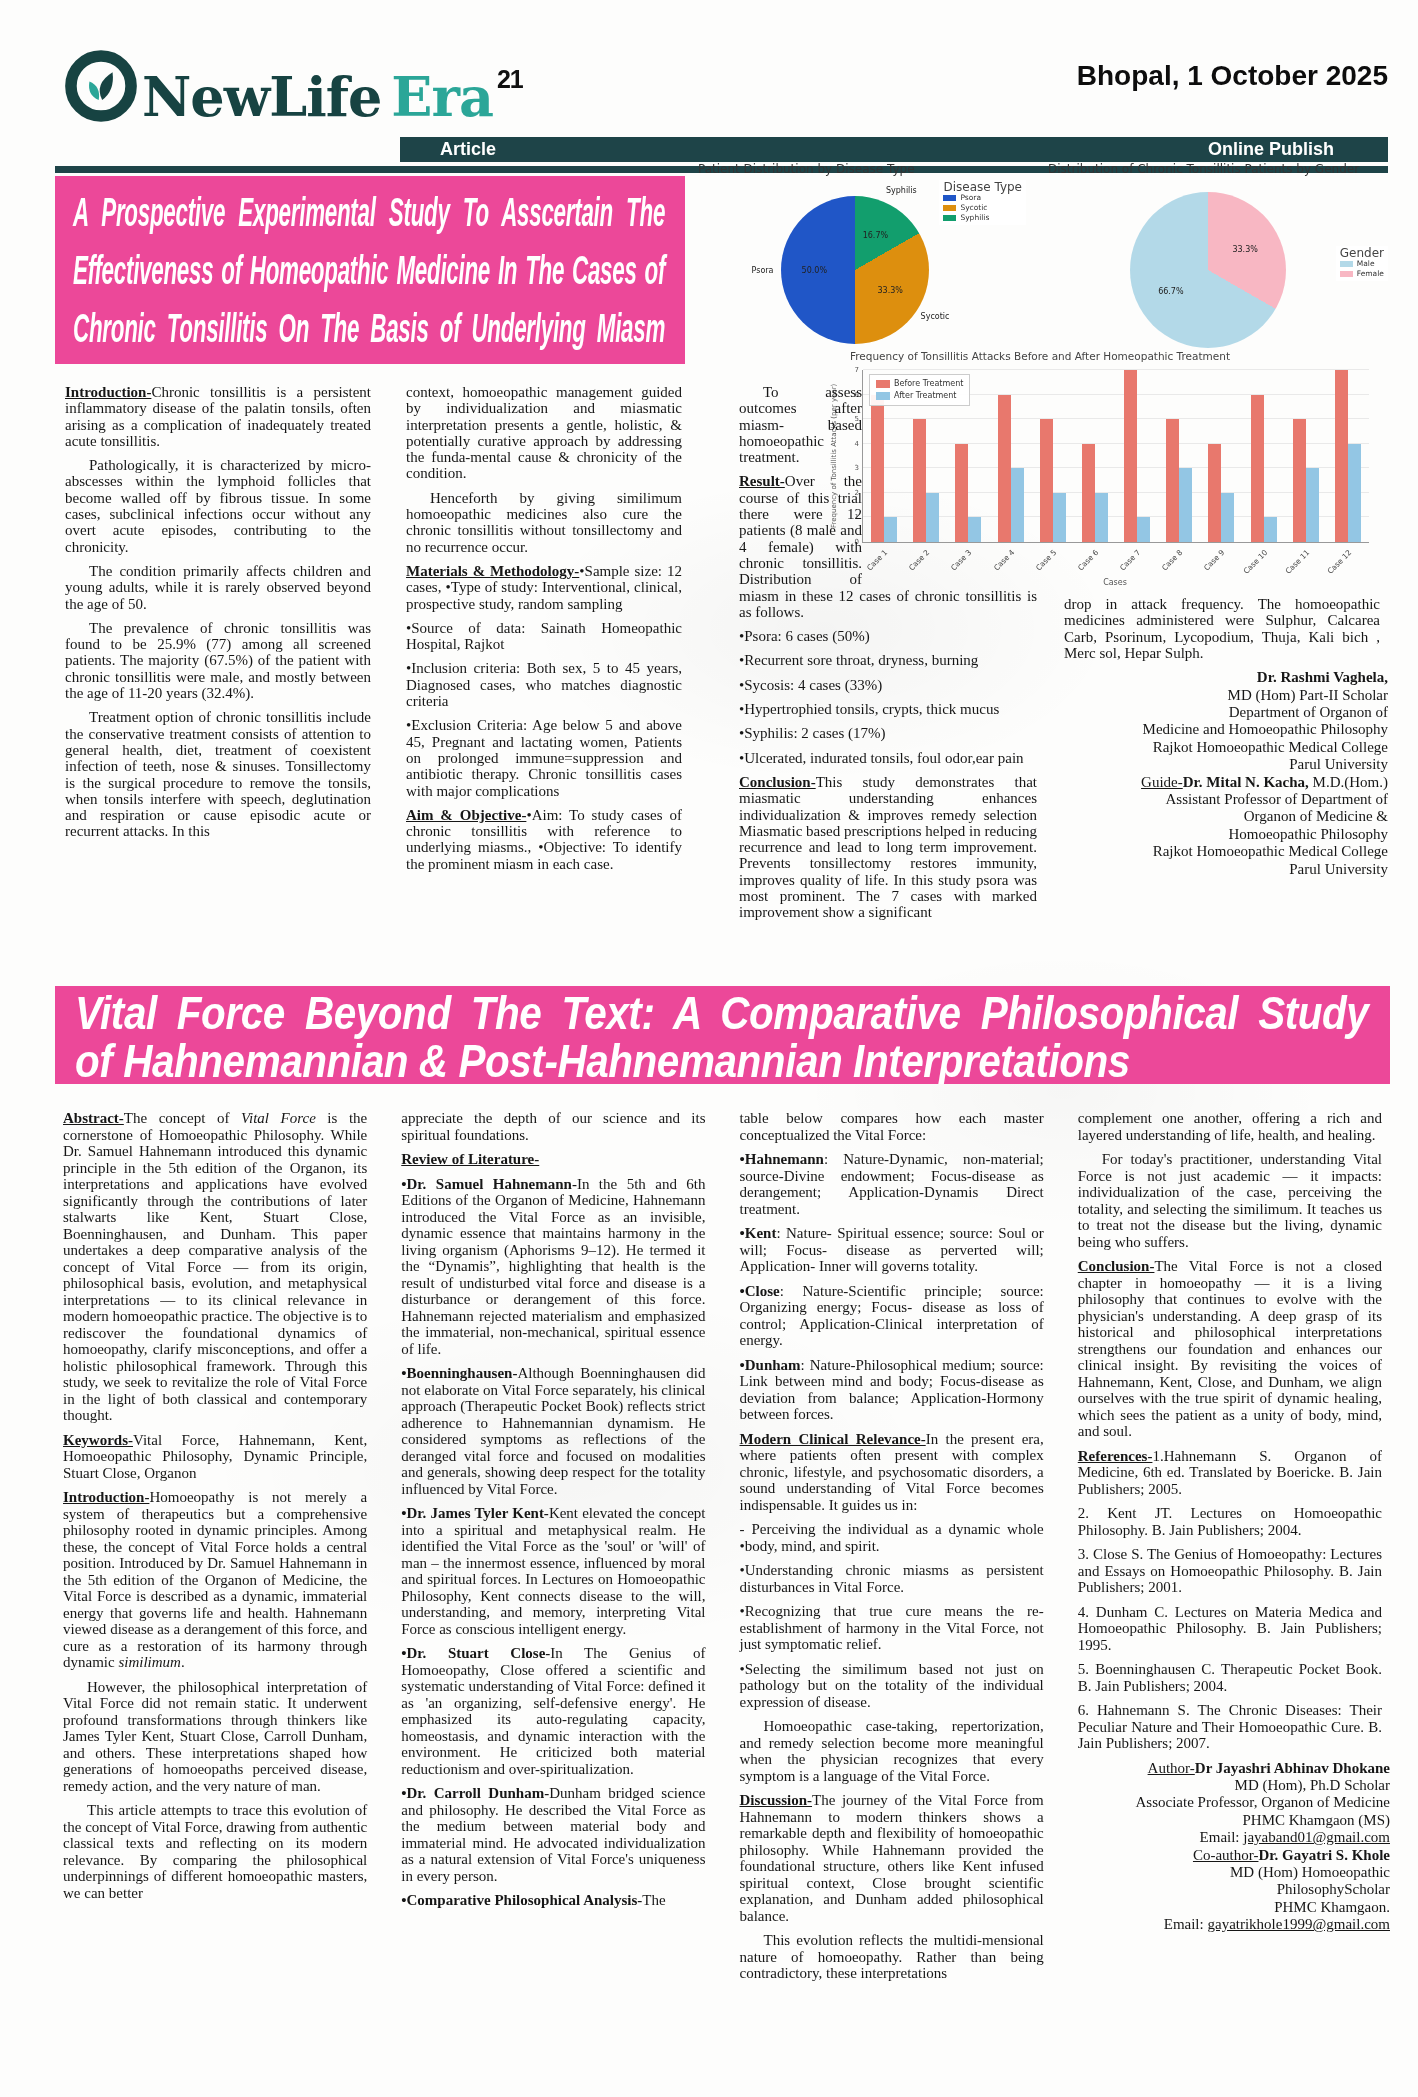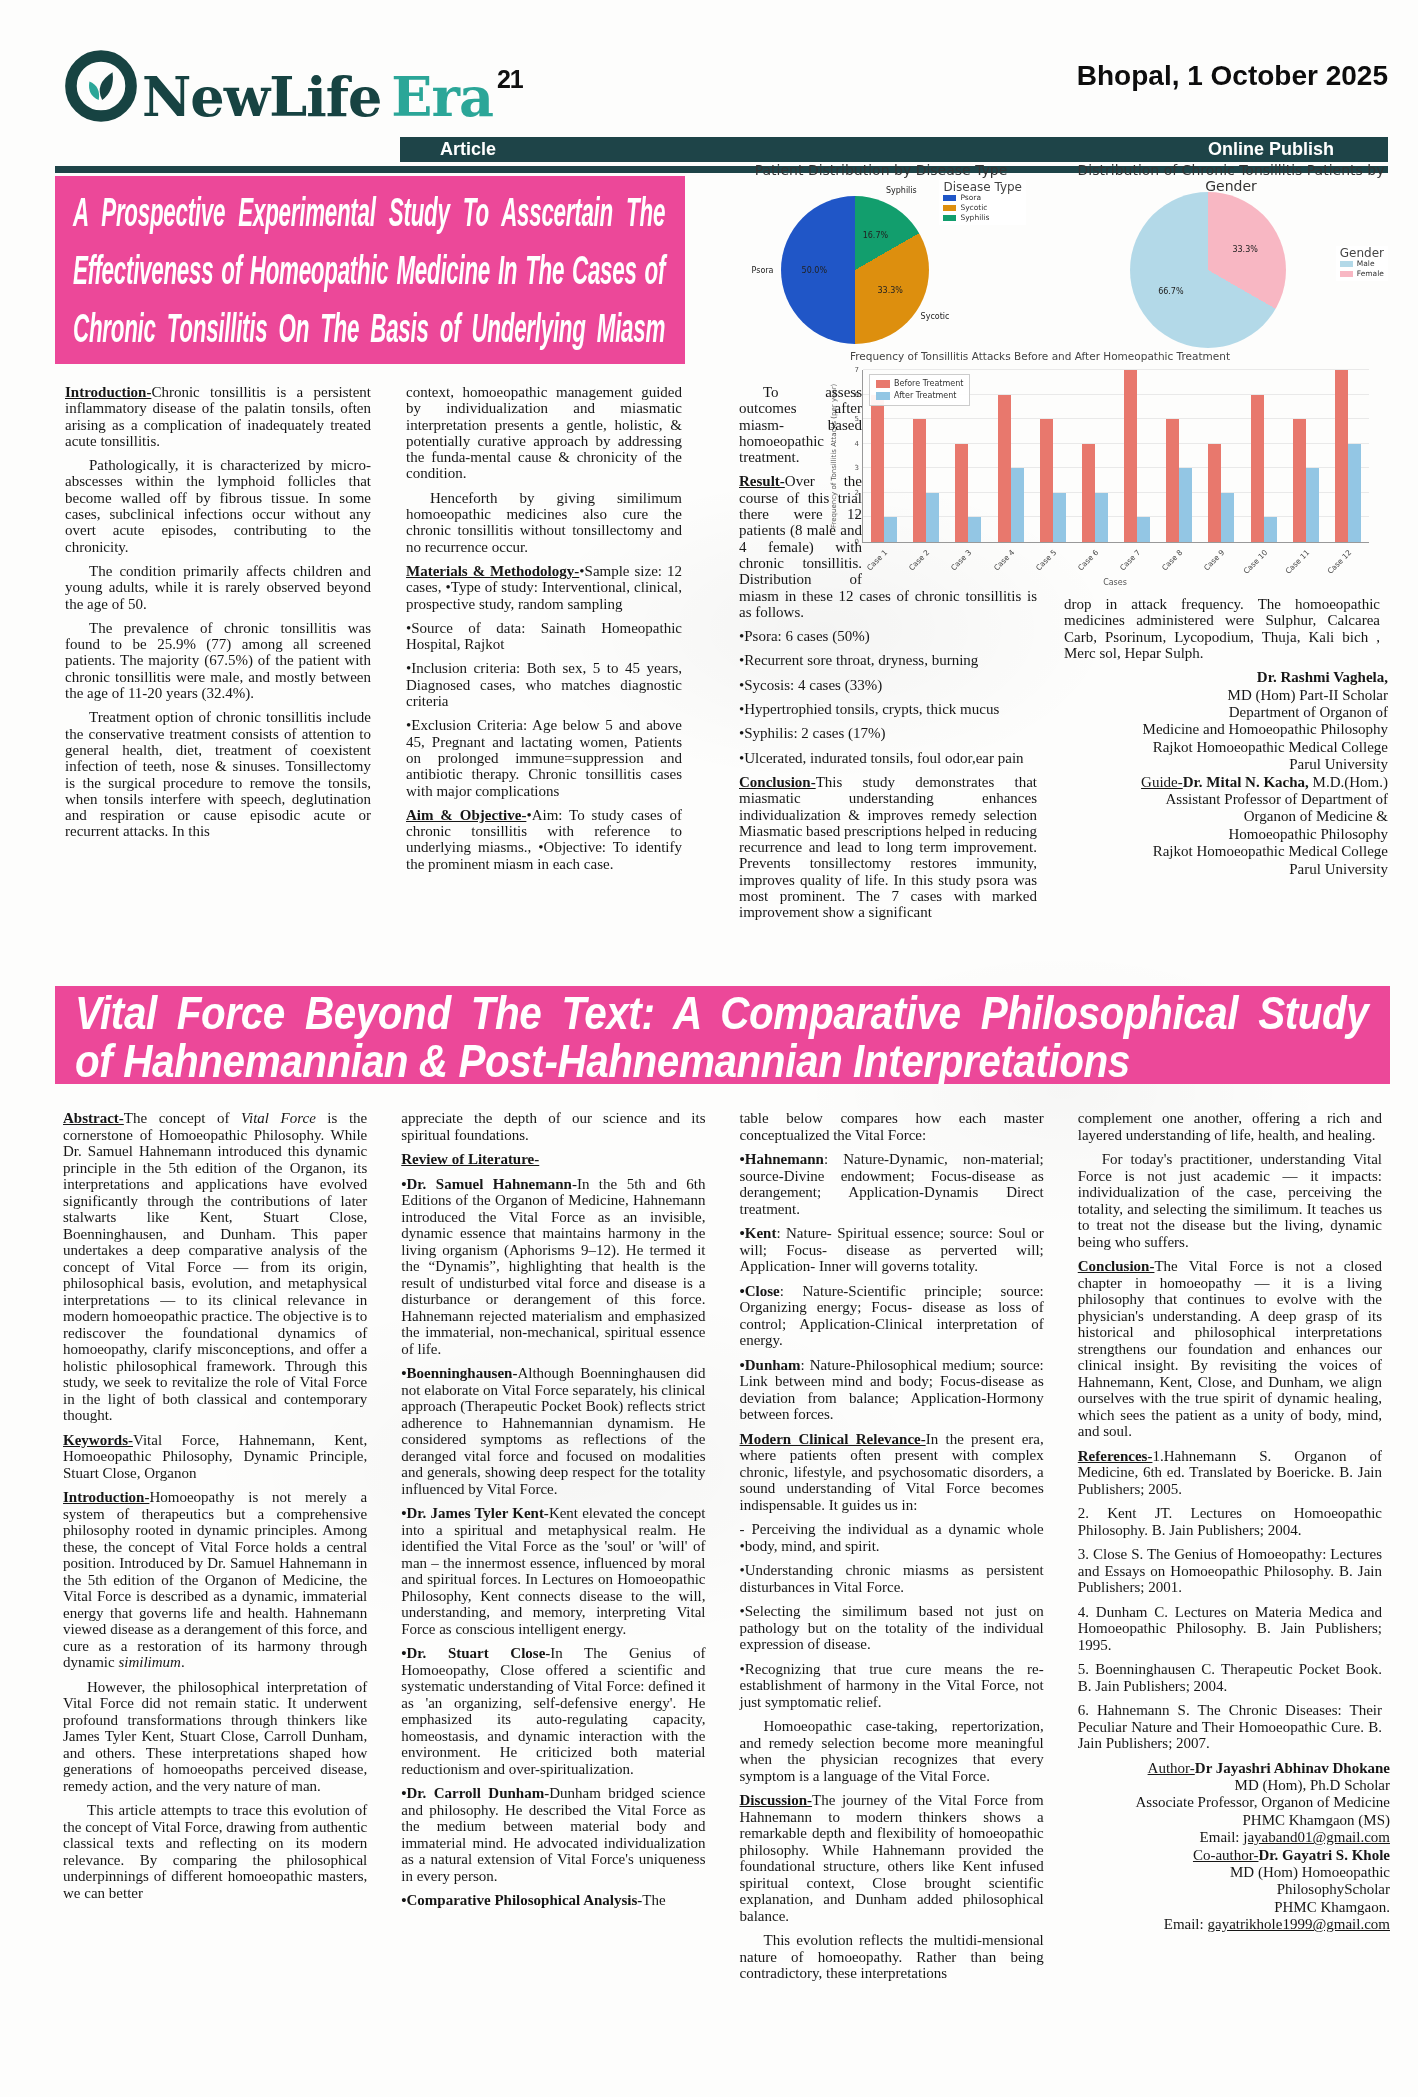--- a/index.html
+++ b/index.html
@@ -49,21 +49,21 @@
   .email{text-decoration:underline;}
   .alines{margin-top:2px;}
   .aline{text-align:right;line-height:17.4px;}
   
   #a2cols{position:absolute;left:55px;top:1102px;width:1335px;display:flex;gap:18px;}
   #a2cols .col2{position:static;flex:1 1 0;font-size:15px;line-height:16.5px;text-align:justify;color:#161616;}
   
   #pies{position:absolute;left:690px;top:158px;width:700px;height:190px;display:flex;
         font-family:"DejaVu Sans",sans-serif;}
   .piefig{position:relative;width:350px;height:190px;}
-  .pietitle{position:absolute;top:4px;left:16px;width:100%;text-align:center;font-size:14px;color:#333;}
+  .pietitle{position:absolute;top:4px;left:8px;width:100%;text-align:left;font-size:12px;color:#333;}
   .piecircle{position:absolute;border-radius:50%;}
   .pielab{position:absolute;transform:translate(-50%,-50%);font-size:8px;color:#222;white-space:nowrap;}
   .pieleg{position:absolute;font-size:7.5px;color:#333;background:rgba(255,255,255,.85);padding:2px 4px;line-height:10px;}
   .pieleg .lt{font-size:12px;color:#444;margin-bottom:1px;}
   .plegrow{display:flex;align-items:center;gap:4px;white-space:nowrap;}
   .plegrow i{display:inline-block;width:13px;height:6px;}
   #barblock{position:absolute;left:690px;top:350px;width:700px;height:242px;font-family:"DejaVu Sans",sans-serif;}
   .bartitle{position:absolute;top:0;left:0;width:100%;text-align:center;font-size:10.5px;color:#444;}
   .plot{position:absolute;left:172px;top:20px;width:506px;height:172px;border-left:1px solid #999;border-bottom:1px solid #999;}
   .grid{position:absolute;left:0;width:100%;height:1px;background:#e9e9e9;}
@@ -303,22 +303,22 @@
       </div>
     <div class="col2">
         <p class="para">table below compares how each master conceptualized the Vital Force:</p>
         <p class="para"><span class="lead b">•Hahnemann</span>: Nature-Dynamic, non-material; source-Divine endowment; Focus-disease as derangement; Application-Dynamis Direct treatment.</p>
         <p class="para"><span class="lead b">•Kent</span>: Nature- Spiritual essence; source: Soul or will; Focus- disease as perverted will; Application- Inner will governs totality.</p>
         <p class="para"><span class="lead b">•Close</span>: Nature-Scientific principle; source: Organizing energy; Focus- disease as loss of control; Application-Clinical interpretation of energy.</p>
         <p class="para"><span class="lead b">•Dunham</span>: Nature-Philosophical medium; source: Link between mind and body; Focus-disease as deviation from balance; Application-Hormony between forces.</p>
         <p class="para"><span class="lead bu">Modern Clinical Relevance-</span>In the present era, where patients often present with complex chronic, lifestyle, and psychosomatic disorders, a sound understanding of Vital Force becomes indispensable. It guides us in:</p>
         <p class="para">- Perceiving the individual as a dynamic whole •body, mind, and spirit.</p>
         <p class="para">•Understanding chronic miasms as persistent disturbances in Vital Force.</p>
+        <p class="para">•Recognizing that true cure means the re-establishment of harmony in the Vital Force, not just symptomatic relief.</p>
         <p class="para">•Selecting the similimum based not just on pathology but on the totality of the individual expression of disease.</p>
-        <p class="para">•Recognizing that true cure means the re-establishment of harmony in the Vital Force, not just symptomatic relief.</p>
         <p class="para ind">Homoeopathic case-taking, repertorization, and remedy selection become more meaningful when the physician recognizes that every symptom is a language of the Vital Force.</p>
         <p class="para"><span class="lead bu">Discussion-</span>The journey of the Vital Force from Hahnemann to modern thinkers shows a remarkable depth and flexibility of homoeopathic philosophy. While Hahnemann provided the foundational structure, others like Kent infused spiritual context, Close brought scientific explanation, and Dunham added philosophical balance.</p>
         <p class="para ind">This evolution reflects the multidi-mensional nature of homoeopathy. Rather than being contradictory, these interpretations</p>
       </div>
     <div class="col2">
       <div>
           <p class="para">complement one another, offering a rich and layered understanding of life, health, and healing.</p>
           <p class="para ind">For today's practitioner, understanding Vital Force is not just academic — it impacts: individualization of the case, perceiving the totality, and selecting the similimum. It teaches us to treat not the disease but the living, dynamic being who suffers.</p>
           <p class="para"><span class="lead bu">Conclusion-</span>The Vital Force is not a closed chapter in homoeopathy — it is a living philosophy that continues to evolve with the physician's understanding. A deep grasp of its historical and philosophical interpretations strengthens our foundation and enhances our clinical insight. By revisiting the voices of Hahnemann, Kent, Close, and Dunham, we align ourselves with the true spirit of dynamic healing, which sees the patient as a unity of body, mind, and soul.</p>
           <p class="para"><span class="lead bu">References-</span>1.Hahnemann S. Organon of Medicine, 6th ed. Translated by Boericke. B. Jain Publishers; 2005.</p>

